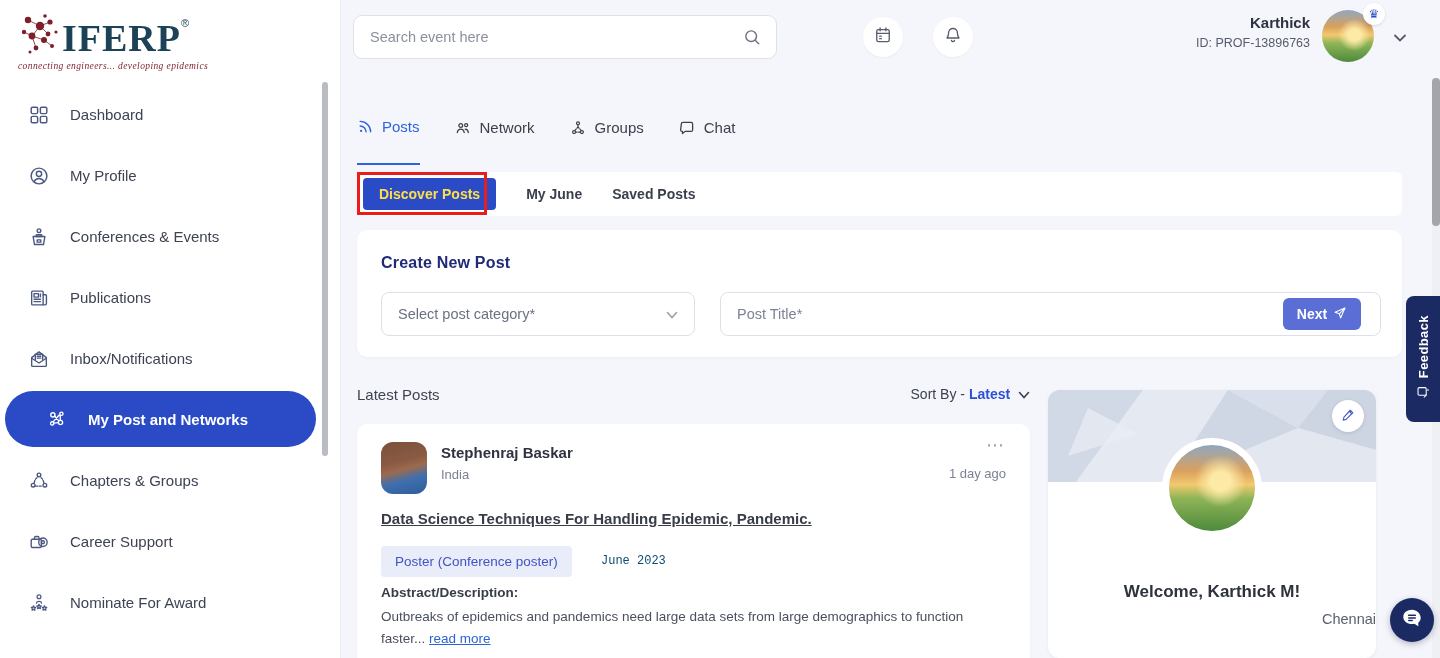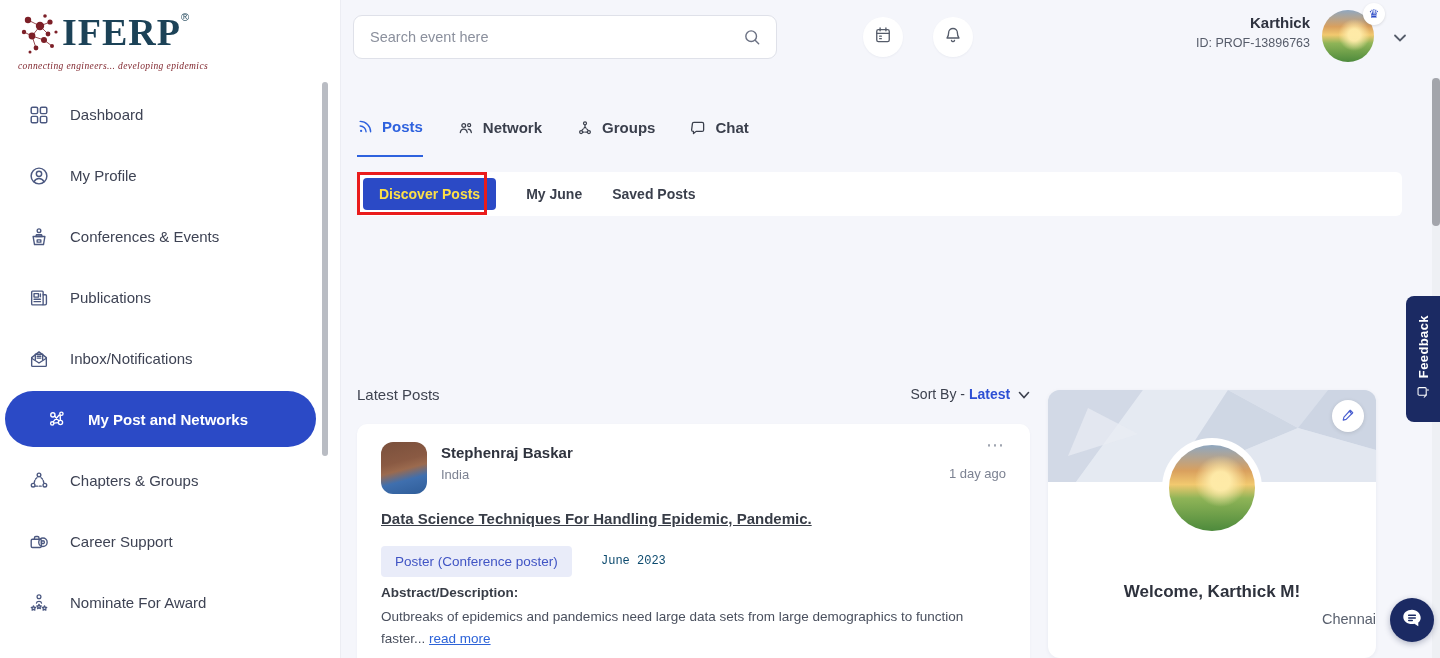--- a/index.html
+++ b/index.html
@@ -3,21 +3,21 @@
 <meta charset="utf-8">
 <style>
   * { margin:0; padding:0; box-sizing:border-box; }
   html,body { width:1440px; height:658px; }
   body { font-family:"Liberation Sans", sans-serif; }
   #app { position:relative; width:1440px; height:658px; background:#f5f6fb; overflow:hidden; }
 
   
   .sidebar { position:absolute; left:0; top:0; width:341px; height:658px; background:#ffffff; border-right:1px solid #ecedf3; }
   .logo-block { position:absolute; left:18px; top:10px; width:280px; }
-  .logo-row { display:flex; align-items:flex-start; }
+  .logo-row { display:flex; align-items:flex-end; }
   .logo-mark { width:44px; height:46px; }
   .logo-text { font-family:"Liberation Serif", serif; font-weight:700; font-size:38px; color:#1c4257; line-height:44px; letter-spacing:1px; }
   .logo-reg { font-size:11px; color:#1c4257; vertical-align:top; line-height:14px; }
   .logo-tagline { font-family:"Liberation Serif", serif; font-style:italic; font-size:9.5px; color:#7c1f27; margin-top:1px; letter-spacing:0.4px; }
   .nav { position:absolute; left:0; top:84px; width:341px; }
   .nav-item { display:flex; align-items:center; height:61px; padding-left:27px; gap:19px; cursor:pointer;text-align:center; }
   .nav-item .nav-label { font-size:15px; color:#3e4354; }
   .nav-item.active { background:#2b4ac6; border-radius:999px; height:56px; margin:2px 25px 3px 5px; padding-left:40px; }
   .nav-item.active .nav-label { color:#ffffff; font-weight:700; }
   .nav-icon { width:24px; height:24px; display:flex; align-items:center; justify-content:center; flex:0 0 24px; }
@@ -37,21 +37,21 @@
   .user-avatar { position:absolute; left:1322px; top:10px; width:52px; height:52px; border-radius:50%;
       background:
         radial-gradient(circle at 62% 48%, rgba(255,236,170,.95) 0 14%, rgba(255,236,170,0) 38%),
         linear-gradient(180deg,#8fa7c0 0%,#d9a05e 32%,#f2c96f 48%,#8fb457 64%,#4d8a3c 100%);
       cursor:pointer; }
   .crown-badge { position:absolute; left:1363px; top:3px; width:22px; height:22px; border-radius:50%; background:#fff; box-shadow:0 1px 3px rgba(0,0,0,.12); display:flex; align-items:center; justify-content:center; font-size:12px; color:#2b4ac6; }
   .user-caret { position:absolute; left:1392px; top:30px; cursor:pointer; }
 
   
   .tabs { position:absolute; left:357px; top:118px; display:flex; gap:34px; }
-  .tab { display:flex; align-items:center; gap:8px; font-size:15px; font-weight:700; color:#3a3f4c; padding-bottom:20px; cursor:pointer; }
+  .tab { display:flex; align-items:center; gap:8px; font-size:15px; font-weight:400; color:#3a3f4c; padding-bottom:28px; cursor:pointer; }
   .tab.active { color:#2e62de; border-bottom:2px solid #2e62de; }
   .tab .tab-icon { display:flex; }
 
   
   .subtabs { position:absolute; left:357px; top:172px; width:1045px; height:44px; background:#ffffff; border-radius:6px; display:flex; align-items:center; gap:30px; padding-left:6px; }
   .subtab { font-size:14px; font-weight:700; color:#3a3f4c; cursor:pointer; }
   .subtab.active { background:#2b4ac6; color:#fde047; border-radius:4px; padding:8px 16px; }
   .annotation-box { position:absolute; left:357px; top:172px; width:130px; height:43px; border:3px solid #ea1c1c; pointer-events:none; }
 
   
@@ -342,20 +342,43 @@
     </div>
   </div>
 
   <div class="subtabs">
     <div class="subtab active">Discover Posts</div>
     <div class="subtab">My June</div>
     <div class="subtab">Saved Posts</div>
   </div>
   <div class="annotation-box"></div>
 
+  <div class="create-card">
+    <div class="create-heading">Create New Post</div>
+    <div class="cat-select">
+      <span class="cat-label">Select post category*</span>
+      <span>
+        <svg width="12" height="8" viewBox="0 0 12 8" fill="none" stroke="#9aa0ac" stroke-width="1.6" stroke-linecap="round">
+            <path d="M1.5 1.5 6 6.5 10.5 1.5"></path>
+          </svg>
+      </span>
+    </div>
+    <div class="title-input">
+      <input type="text" placeholder="Post Title*" style="">
+    </div>
+    <button class="next-btn">
+      <span>Next</span>
+      <span>
+        <svg width="14" height="14" viewBox="0 0 24 24" fill="none" stroke="#ffffff" stroke-width="1.8" stroke-linejoin="round">
+            <path d="M3.5 10.8 20.5 3.5 13 20.5l-2.2-7.2z"></path>
+            <path d="M10.8 13.3 20.5 3.5"></path>
+          </svg>
+      </span>
+    </button>
+  </div>
 
   <div class="feed-heading">Latest Posts</div>
   <div class="sort-by">
     <span>Sort By -</span>
     <span class="sort-value">Latest</span>
     <span class="sort-caret">
       <svg width="12" height="8" viewBox="0 0 12 8" fill="none" stroke="#3c414e" stroke-width="1.6" stroke-linecap="round">
           <path d="M1.5 1.5 6 6.5 10.5 1.5"></path>
         </svg>
     </span>

